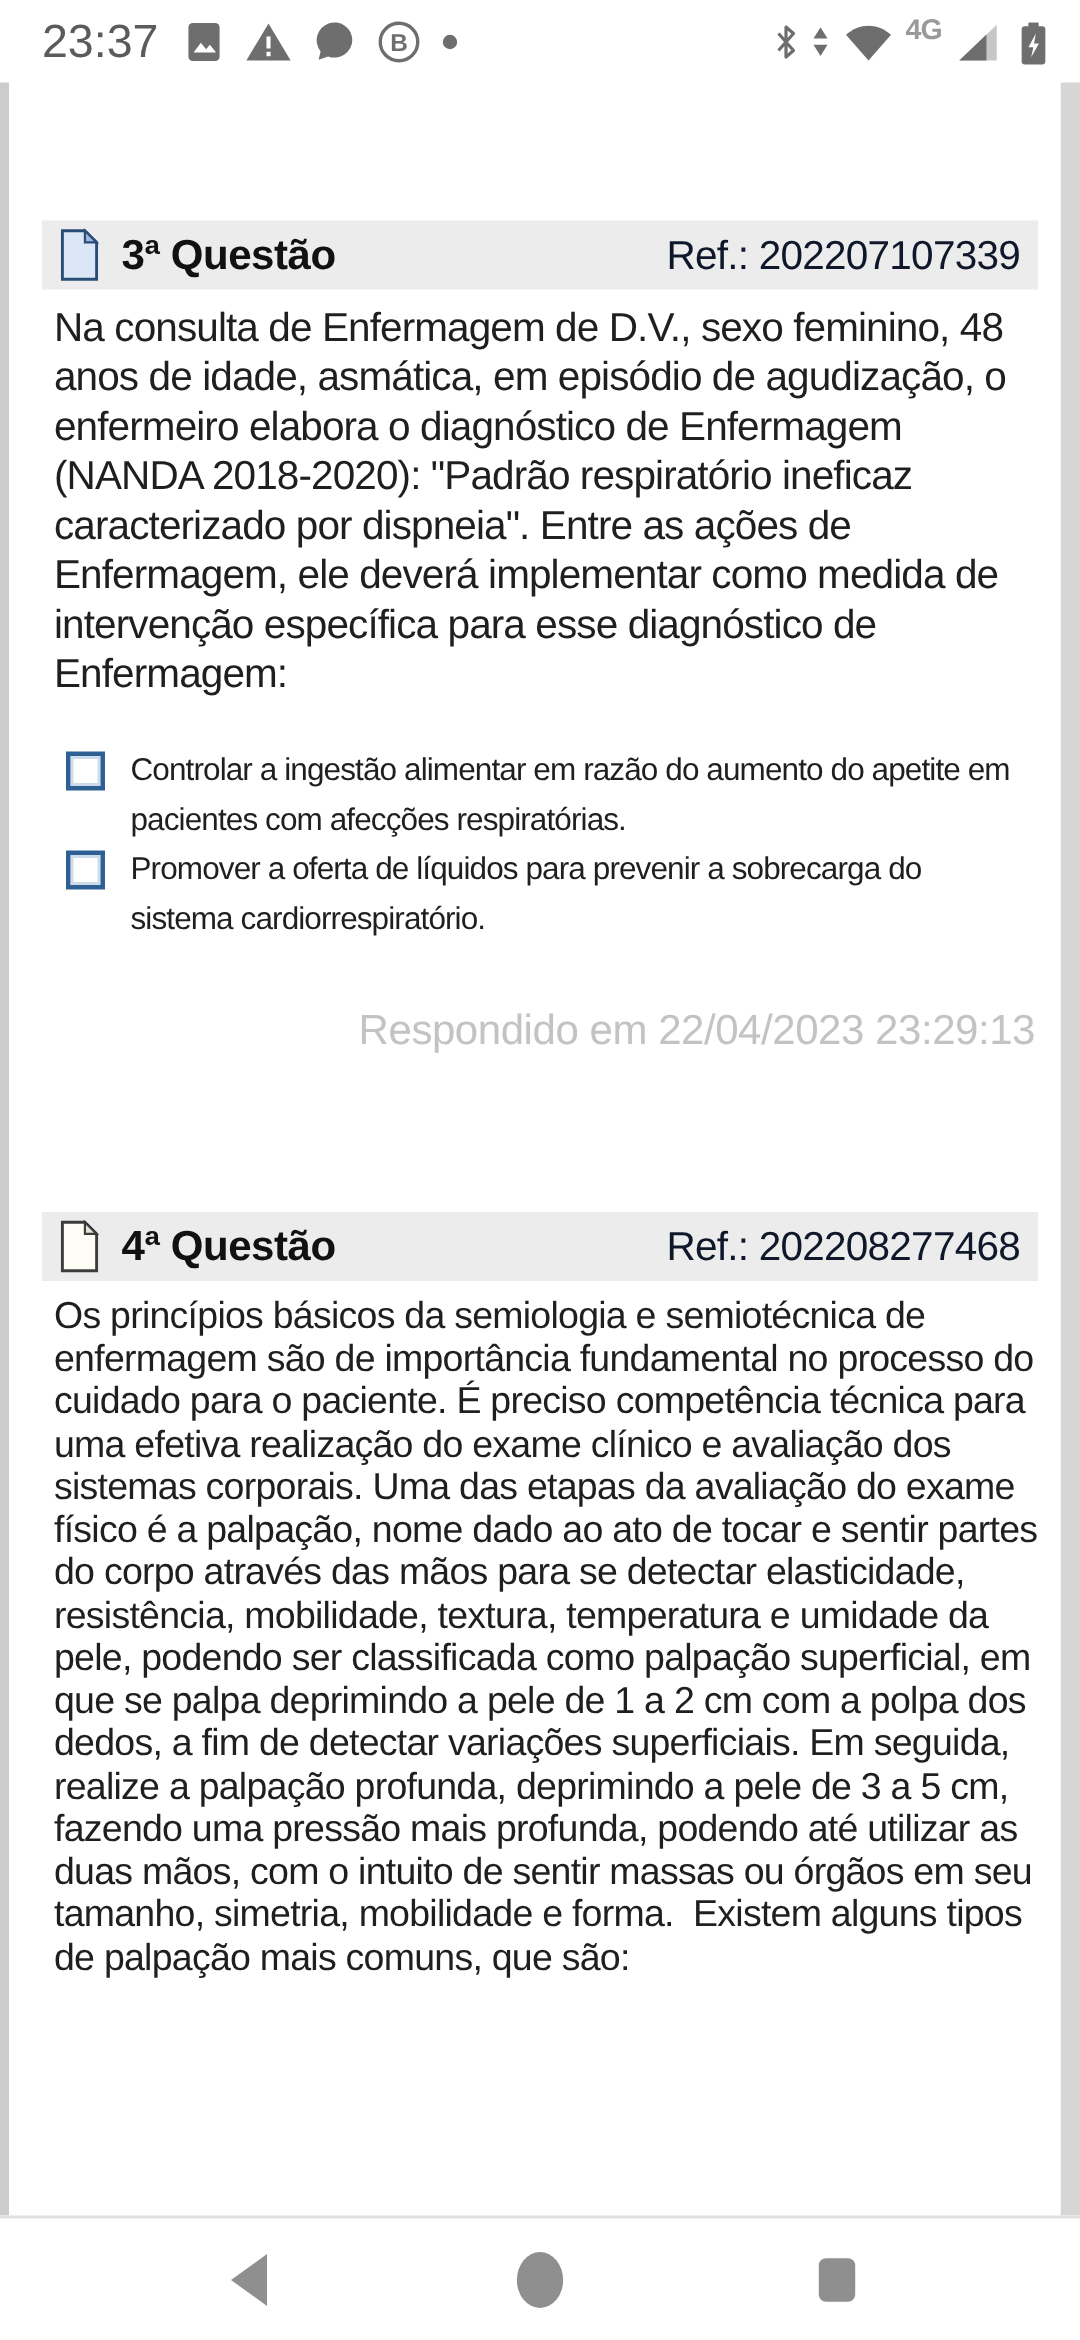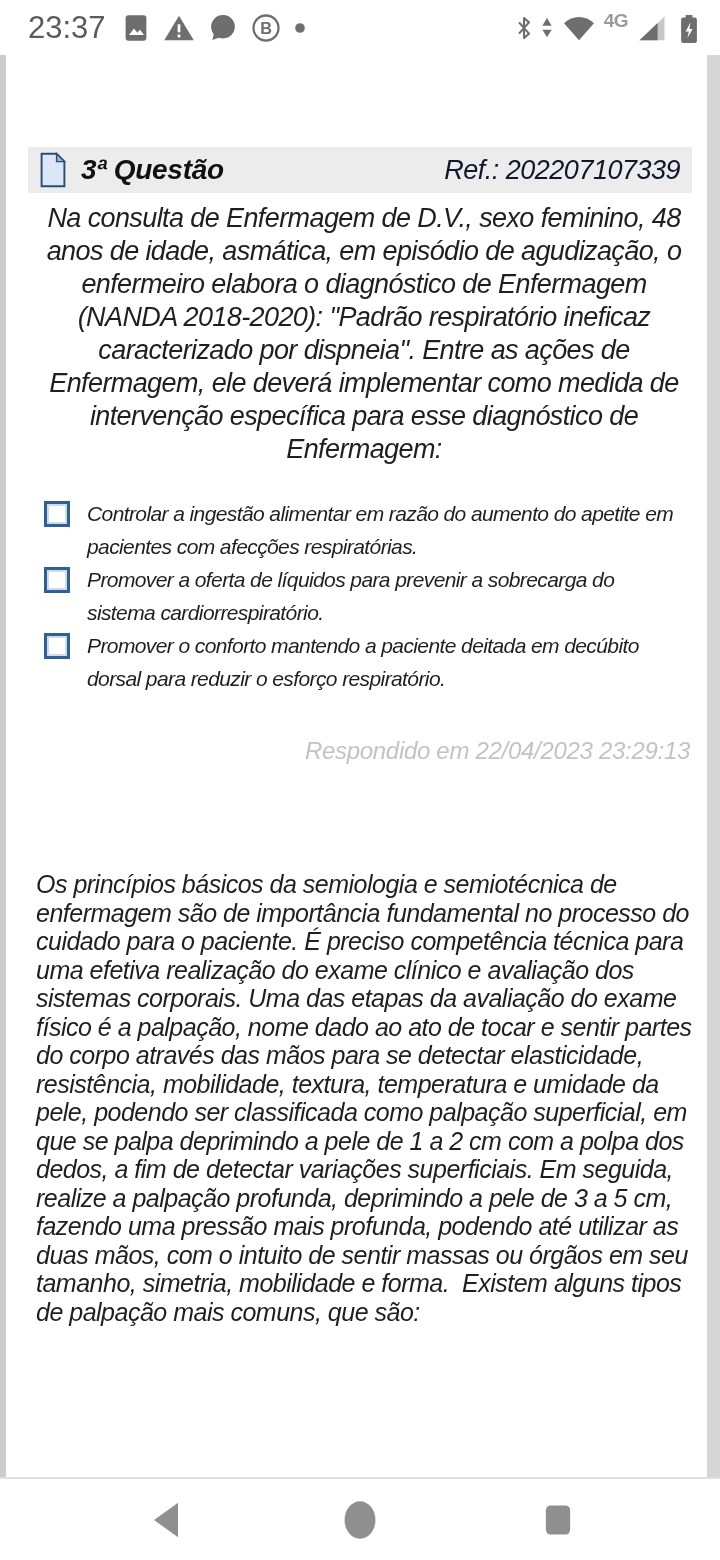--- a/index.html
+++ b/index.html
@@ -24,51 +24,50 @@
   
   .strip-left  { position:absolute; left:0; top:55px; width:6px;  height:1422px; background:#cccccc; }
   .strip-right { position:absolute; right:0; top:55px; width:13px; height:1422px; background:#d6d6d6; }
 
   
   .content {
     position:absolute; top:55px; left:6px; width:701px; height:1422px;
     background:#fff; overflow:hidden; box-sizing:border-box;
     padding:92px 15px 0 22px;
     color:#1f1f1f;
-    font-style:italic;
   }
 
   .q-header {
     display:flex; align-items:center; background:#ececec;
     height:46px; padding:0 12px 0 10px;
   }
   .q-doc-icon { flex:none; margin-right:13px; }
   .q-title { font-size:28px; font-weight:bold; color:#111; letter-spacing:-0.3px; }
   .q-ref { margin-left:auto; font-size:27px; color:#0f172a; letter-spacing:-0.5px; }
 
   .q-body {
     margin:9px 0 0 8px; width:656px;
-    font-size:27px; line-height:33px; letter-spacing:-0.6px; color:#1f1f1f;text-align:center;
+    font-size:27px; line-height:33px; letter-spacing:-0.6px; color:#1f1f1f;
   }
 
   .options { margin-top:31px; }
   .option { display:flex; align-items:flex-start; }
   .option-text { font-size:21px; line-height:33px; letter-spacing:-0.6px; width:600px; }
   .checkbox {
     flex:none; width:20px; height:20px; margin:4px 17px 0 16px;
     background:#fff; border:3px solid #2e6093;
     box-shadow: inset 0 0 0 2px #cddcec;
   }
   .checkbox.checked {
     box-shadow:none; display:flex; align-items:center; justify-content:center;
     border-width:3px;
   }
   .answered {
     margin-top:42px; text-align:right; padding-right:2px;
-    font-size:24px; color:#c3c3c3; letter-spacing:-0.3px;
+    font-size:28px; color:#c3c3c3; letter-spacing:-0.3px;
   }
 
   .q4-section { margin-top:105px; }
   .q-body-small {
     margin:9px 0 0 8px; width:660px;
     font-size:25px; line-height:28.5px; letter-spacing:-0.5px; color:#1f1f1f;
     white-space:pre-wrap;
   }
 
   
@@ -151,29 +150,33 @@
 
     <div class="options">
       <div class="option">
         <span class="checkbox"></span>
         <span class="option-text">Controlar a ingestão alimentar em razão do aumento do apetite em pacientes com afecções respiratórias.</span>
       </div>
       <div class="option">
         <span class="checkbox"></span>
         <span class="option-text">Promover a oferta de líquidos para prevenir a sobrecarga do sistema cardiorrespiratório.</span>
       </div>
-      <div class="option">
-        <span class="checkbox"></span>
-        <span class="option-text">Promover o conforto mantendo a paciente deitada em decúbito dorsal para reduzir o esforço respiratório.</span>
+    </div>
+
+    <div class="answered">Respondido em 22/04/2023 23:29:13</div>
+
+    <div class="q4-section">
+      <div class="q-header">
+        <svg class="q-doc-icon" width="30" height="36" viewBox="0 0 24 30">
+          <path d="M2.5 1.5 H15 L21.5 8 V28.5 H2.5 Z" fill="#fdfdf6" stroke="#3c3c3c" stroke-width="1.6"></path>
+          <path d="M15 1.5 L21.5 8 H15 Z" fill="#e6e6d8" stroke="#3c3c3c" stroke-width="1.2"></path>
+        </svg>
+        <span class="q-title">4ª Questão</span>
+        <span class="q-ref">Ref.: 202208277468</span>
       </div>
-    </div>
-
-    <div class="answered">Respondido em 22/04/2023 23:29:13</div>
-
-    <div class="q4-section">
 
       <div class="q-body-small">Os princípios básicos da semiologia e semiotécnica de enfermagem são de importância fundamental no processo do cuidado para o paciente. É preciso competência técnica para uma efetiva realização do exame clínico e avaliação dos sistemas corporais. Uma das etapas da avaliação do exame físico é a palpação, nome dado ao ato de tocar e sentir partes do corpo através das mãos para se detectar elasticidade, resistência, mobilidade, textura, temperatura e umidade da pele, podendo ser classificada como palpação superficial, em que se palpa deprimindo a pele de 1 a 2 cm com a polpa dos dedos, a fim de detectar variações superficiais. Em seguida, realize a palpação profunda, deprimindo a pele de 3 a 5 cm, fazendo uma pressão mais profunda, podendo até utilizar as duas mãos, com o intuito de sentir massas ou órgãos em seu tamanho, simetria, mobilidade e forma.  Existem alguns tipos de palpação mais comuns, que são:</div>
 
     </div>
 
   </div>
 
   <div class="nav-bar">
     <div class="nav-btn nav-back">
       <svg width="32" height="40" viewBox="0 0 24 30">

